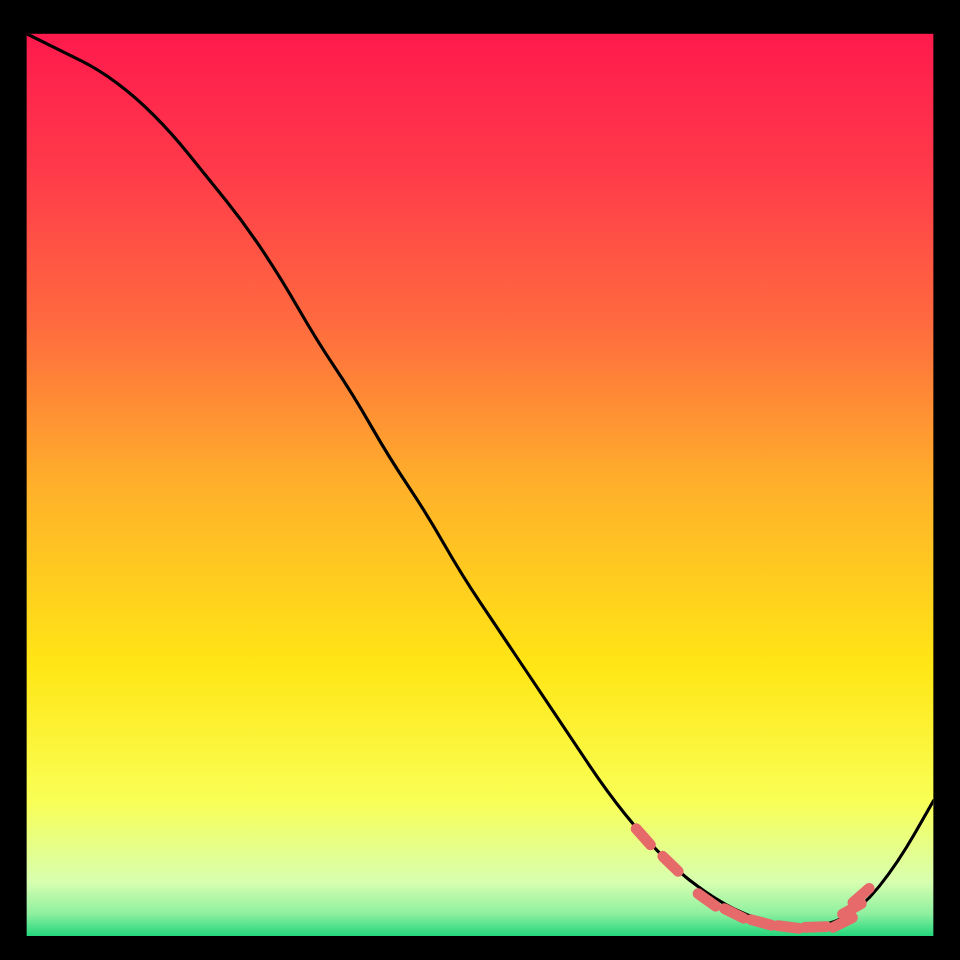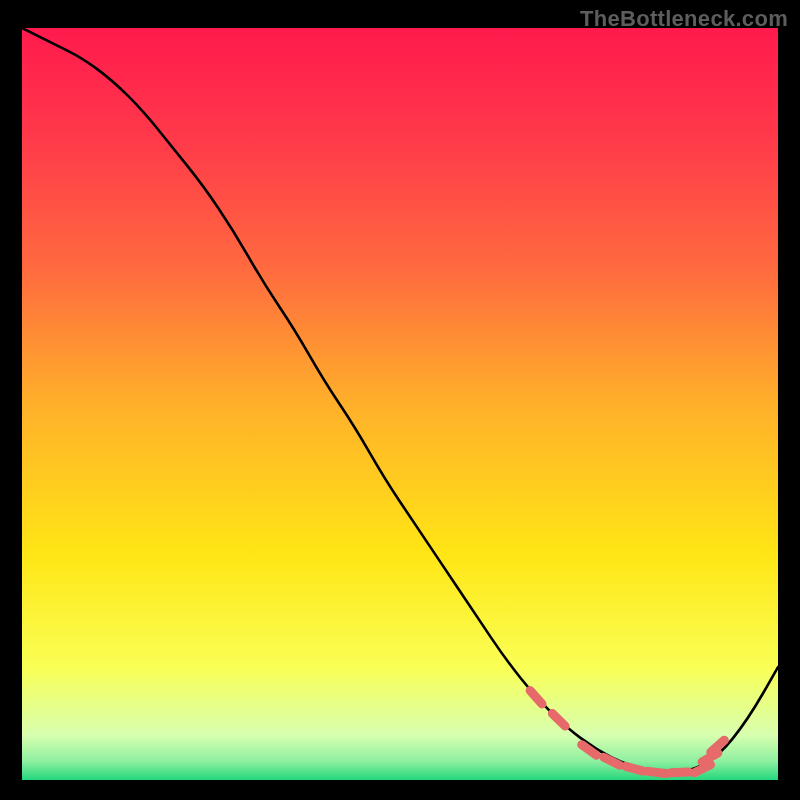--- a/index.html
+++ b/index.html
@@ -30,21 +30,20 @@
   .plot-area svg {
     display: block;
     width: 100%;
     height: 100%;
   }
 </style>
 </head>
 <body>
 
 <div class="container">
-  <div class="watermark">TheBottleneck.com</div>
   <div class="plot-area">
     <svg id="chart-svg" preserveAspectRatio="none" viewBox="0 0 756 752">
         <defs>
           <linearGradient id="bg-grad" x1="0" y1="0" x2="0" y2="1">
             <stop offset="0%" stop-color="#ff1a4d"></stop>
             <stop offset="15%" stop-color="#ff3a4a"></stop>
             <stop offset="32%" stop-color="#ff6a3f"></stop>
             <stop offset="50%" stop-color="#ffb02a"></stop>
             <stop offset="70%" stop-color="#ffe615"></stop>
             <stop offset="85%" stop-color="#f9ff55"></stop>

